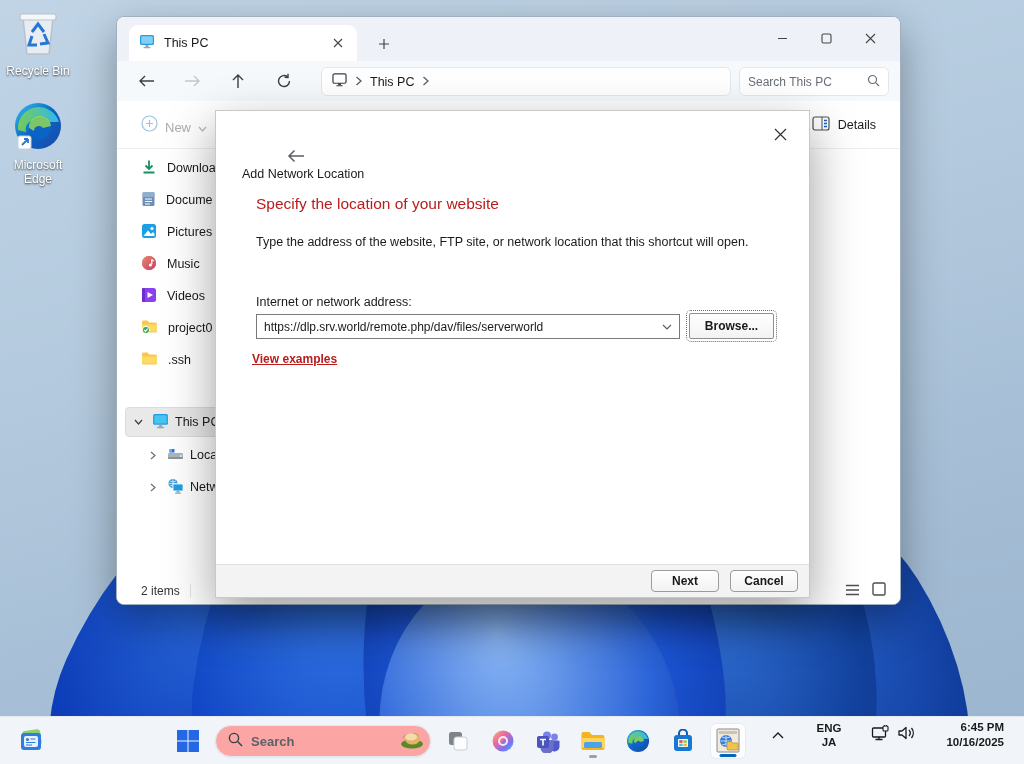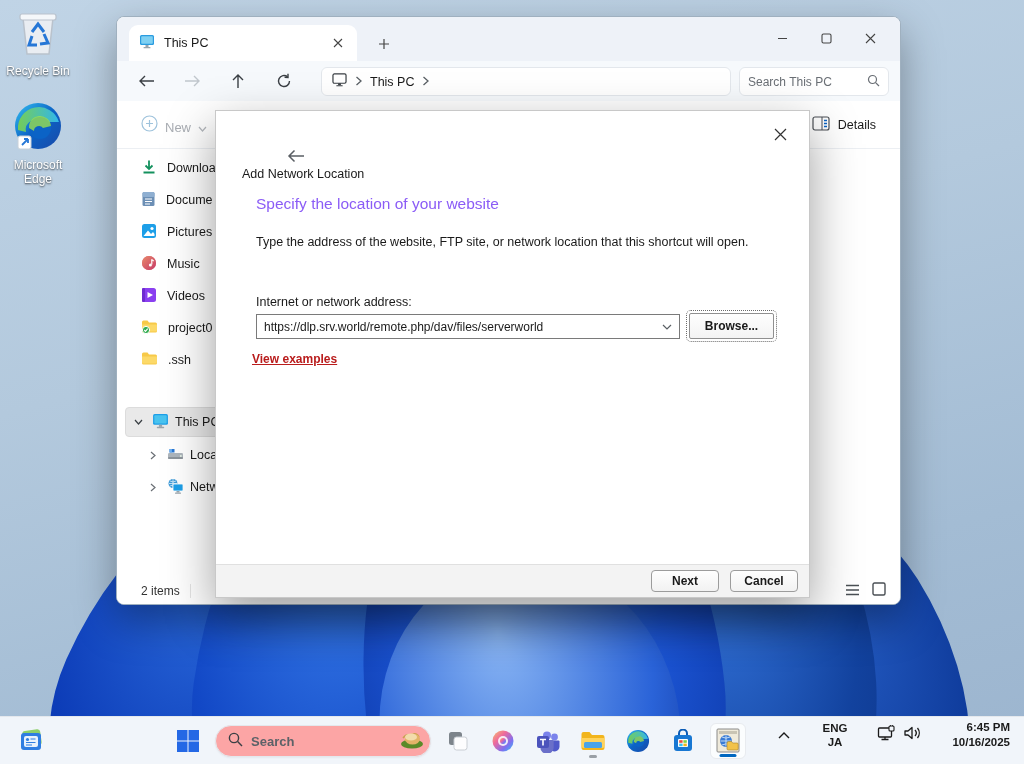--- a/index.html
+++ b/index.html
@@ -47,21 +47,21 @@
   .statusbar { position:absolute; left:0; bottom:0; right:0; height:27px; background:#fff; display:flex; align-items:center; }
   .items-count { margin-left:24px; font-size:12px; color:#333; padding-right:10px; border-right:1px solid #e4e4e4; }
   .view-toggles { position:absolute; right:14px; display:flex; gap:12px; align-items:center; }
 
   
   .dlg { position:absolute; left:215px; top:110px; width:595px; height:488px; background:#fff; border:1px solid #c8c8c8; box-shadow:0 18px 46px rgba(0,0,0,.38); }
   .dlg-close { position:absolute; right:18px; top:12px; width:22px; height:22px; display:flex; align-items:center; justify-content:center; }
   .dlg-head { position:absolute; left:0; top:34px; display:flex; align-items:center;flex-direction:column; }
   .dlg-back { width:22px; height:22px; margin-left:12px; display:flex; align-items:center; justify-content:center; }
   .dlg-title { margin-left:26px; font-size:12.5px; color:#1a1a1a; }
-  .dlg-heading { position:absolute; left:40px; top:84px; font-size:15.5px; color:#8b5cf6; }
+  .dlg-heading { position:absolute; left:40px; top:84px; font-size:15.5px; color:#b91c1c; }
   .dlg-desc { position:absolute; left:40px; top:124px; font-size:12.5px; color:#1a1a1a; }
   .dlg-label { position:absolute; left:40px; top:184px; font-size:12.5px; color:#1a1a1a; }
   .combo { position:absolute; left:40px; top:203px; width:424px; height:25px; border:1px solid #7a7a7a; background:#fff; display:flex; align-items:center; }
   .combo-val { flex:1; font-size:12px; color:#1a1a1a; padding-left:7px; white-space:nowrap; overflow:hidden; }
   .combo-dd { width:24px; display:flex; align-items:center; justify-content:center; }
   .browse-btn { position:absolute; left:473px; top:202px; width:85px; height:26px; background:linear-gradient(#fefefe,#f3f3f3); border:1px solid #8f8f8f; outline:1px dotted #6b6b6b; outline-offset:2px; font-size:12px; color:#1a1a1a; display:flex; align-items:center; justify-content:center; border-radius:2px; }
   .examples-link { position:absolute; left:36px; top:241px; font-size:12px; color:#b91c1c; text-decoration:underline; }
   .dlg-footer { position:absolute; left:0; bottom:0; right:0; height:33px; background:#f3f3f3; border-top:1px solid #e0e0e0; }
   .dbtn { position:absolute; top:5px; width:68px; height:22px; background:linear-gradient(#fefefe,#f2f2f2); border:1px solid #9c9c9c; border-radius:4px; font-size:12px; color:#1a1a1a; display:flex; align-items:center; justify-content:center; }
   .dbtn-next { left:435px; } .dbtn-cancel { left:514px; }
@@ -70,21 +70,21 @@
   .taskbar { position:absolute; left:0; bottom:0; right:0; height:48px; background:#f1f5fa; border-top:1px solid rgba(0,0,0,.05); }
   .tb-widgets { position:absolute; left:12px; top:8px; width:40px; height:32px; display:flex; align-items:center; justify-content:center; border-radius:5px; }
   .tb-center { position:absolute; left:170px; top:0; height:48px; display:flex; align-items:center; gap:9px; }
   .tb-slot { width:36px; height:36px; display:flex; align-items:center; justify-content:center; border-radius:6px; position:relative; }
   .tb-slot.active { background:#fbfdfe; border:1px solid #e8ebef; }
   .runbar { position:absolute; bottom:1px; left:50%; transform:translateX(-50%); height:3px; border-radius:2px; }
   .runbar.gray { width:8px; background:#9aa0a6; }
   .runbar.blue { width:17px; background:#0067c0; }
   .tb-search { width:216px; height:32px; background:#fca5a5; border:1px solid #e4e8ed; border-radius:16px; display:flex; align-items:center; padding:0 5px 0 12px; gap:8px; box-shadow:0 1px 2px rgba(0,0,0,.05); }
   .tb-search .ph { flex:1; font-size:13px; color:#5c6268; }
-  .tray { position:absolute; right:6px; top:0; height:36px; display:flex; align-items:center; gap:20px; }
+  .tray { position:absolute; right:12px; top:0; height:36px; display:flex; align-items:center; gap:20px; }
   .tray-chev { width:26px; height:30px; display:flex; align-items:center; justify-content:center; }
   .lang { font-size:11.5px; color:#1a1a1a; text-align:center; line-height:1.25; padding:0 6px; }
   .tray-icons { display:flex; align-items:center; gap:7px; padding:0 4px; }
   .clock { font-size:11.5px; color:#1a1a1a; text-align:right; line-height:1.3; padding:0 8px 0 6px; }
 
   .lnk { cursor:pointer;font-weight:bold; }
 </style>
 </head>
 <body>
 

